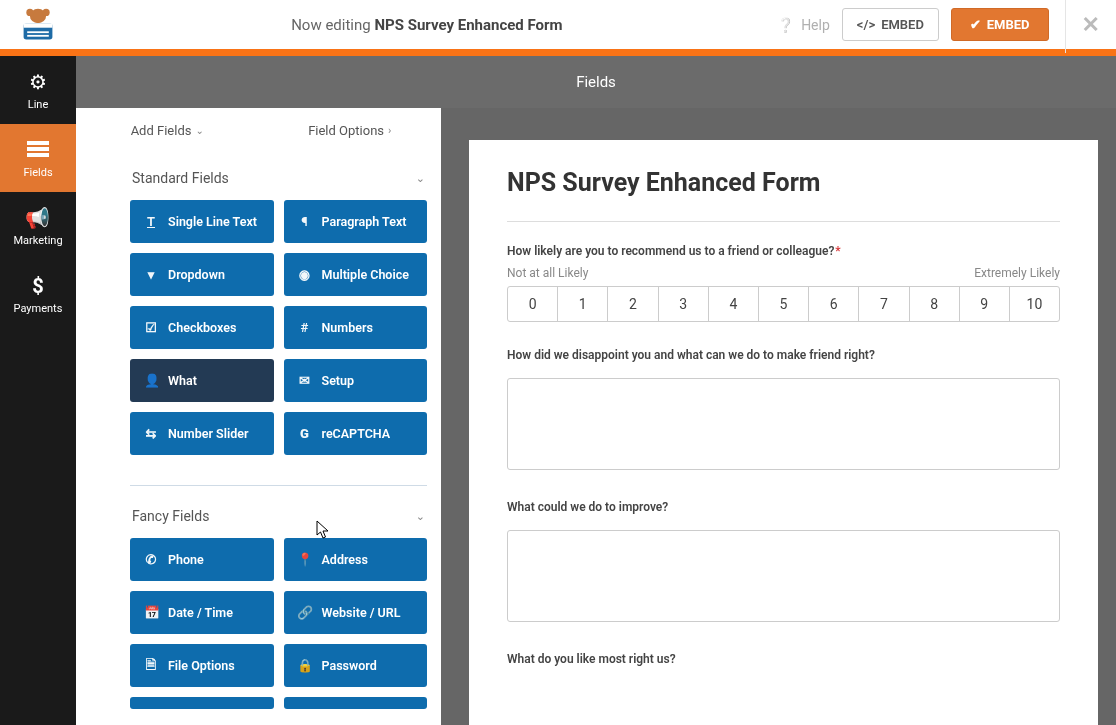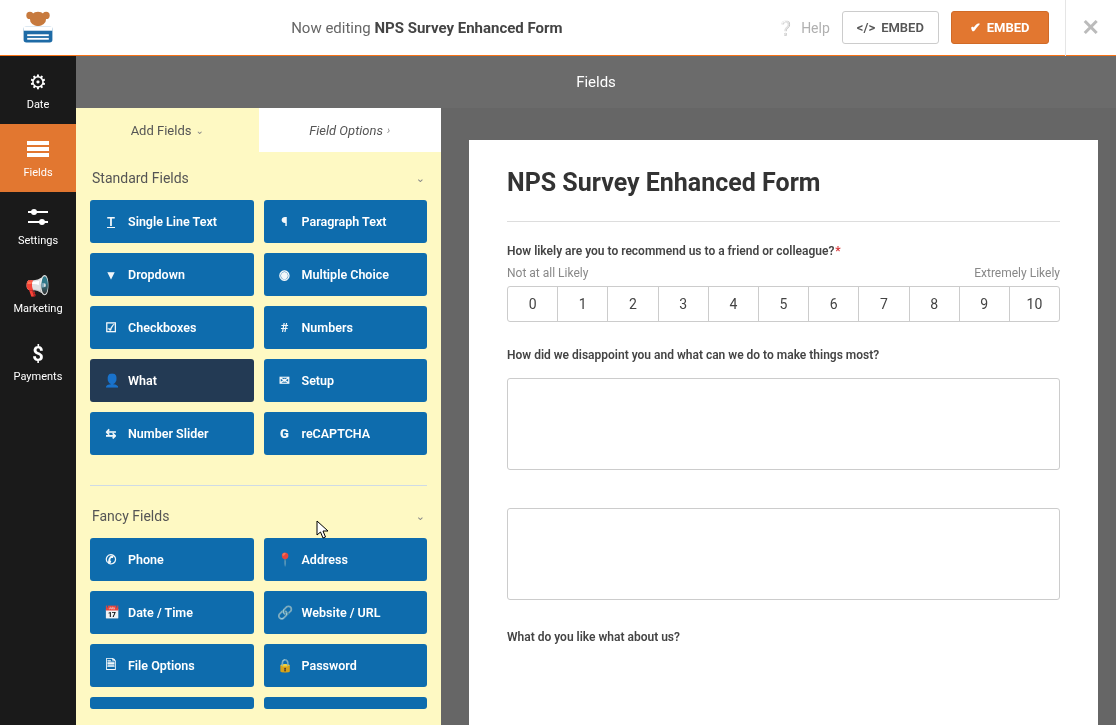--- a/index.html
+++ b/index.html
@@ -1,38 +1,38 @@
 <!DOCTYPE html>
 <html><head>
 <meta charset="utf-8">
 <style>
 * { margin: 0; padding: 0; box-sizing: border-box; font-family: -apple-system, BlinkMacSystemFont, "Segoe UI", Roboto, sans-serif; }
 body { width: 1116px; height: 725px; overflow: hidden; background: #666; }
-.topbar { position: absolute; left: 0; top: 0; width: 1116px; height: 56px; background: #fff; border-bottom: 1px solid #f97316; display: flex; align-items: center; }
+.topbar { position: absolute; left: 0; top: 0; width: 1116px; height: 56px; background: #fff; border-bottom: 7px solid #f97316; display: flex; align-items: center; }
 .logo { width: 76px; display: flex; align-items: center; justify-content: center; }
 .logo svg { width: 44px; height: 36px; }
 .topbar-center { flex: 1; text-align: center; color: #444; font-size: 15px; }
 .topbar-center .editing { color: #666; font-weight: 400; }
 .topbar-center .formname { color: #444; font-weight: 700; }
 .topbar-right { display: flex; align-items: center; gap: 12px; padding-right: 16px; }
 .help-link { color: #b0b0b0; font-size: 14px; display: flex; align-items: center; gap: 6px; }
 .embed-btn { border: 1px solid #ccc; background: #fff; color: #555; padding: 8px 14px; font-size: 13px; font-weight: 600; display: flex; align-items: center; gap: 6px; border-radius: 3px; cursor: pointer; }
 .save-btn { background: #e27730; border: 1px solid #d06a27; color: #fff; padding: 8px 18px; font-size: 13px; font-weight: 700; display: flex; align-items: center; gap: 6px; border-radius: 3px; cursor: pointer; }
 .close-x { color: #bbb; font-size: 22px; font-weight: 700; padding: 0 16px; cursor: pointer; border-left: 1px solid #e5e5e5; height: 56px; display: flex; align-items: center; }
 .sidebar-nav { position: absolute; left: 0; top: 56px; width: 76px; height: 669px; background: #1a1a1a; }
 .nav-item { width: 76px; height: 68px; display: flex; flex-direction: column; align-items: center; justify-content: center; gap: 4px; color: #fff; cursor: pointer; }
 .nav-item.active { background: #e27730; }
 .nav-item .ic { font-size: 20px; }
 .nav-item .lbl { font-size: 11px; }
 .fields-header { position: absolute; left: 76px; top: 56px; width: 1040px; height: 52px; background: #6b6b6b; color: #fff; display: flex; align-items: center; justify-content: center; font-size: 15px; }
-.left-panel { position: absolute; left: 76px; top: 108px; width: 365px; height: 617px; background: #fef9c3; }
+.left-panel { position: absolute; left: 76px; top: 108px; width: 365px; height: 617px; background: #ffffff; }
 .panel-tabs { display: flex; height: 44px; }
 .panel-tab { flex: 1; display: flex; align-items: center; justify-content: center; font-size: 13px; color: #555; cursor: pointer; gap: 4px; }
-.panel-tab.active { background: #fff; font-style: italic; }
-.panel-body { height: 573px; overflow-y: auto; padding: 0 14px 18px 14px; }
+.panel-tab.active { background: #fff; }
+.panel-body { height: 573px; overflow-y: auto; padding: 0 14px 18px 14px; margin-left: 40px; }
 .panel-body::-webkit-scrollbar { width: 10px; }
 .panel-body::-webkit-scrollbar-track { background: #d8e4ee; }
 .panel-body::-webkit-scrollbar-thumb { background: #b5c4d1; border-radius: 5px; }
 .section-head { display: flex; align-items: center; justify-content: space-between; padding: 18px 2px 14px 2px; color: #555; font-size: 14px; cursor: pointer; }
 .field-grid { display: grid; grid-template-columns: 1fr 1fr; gap: 10px; padding-bottom: 8px; }
 .field-btn { background: #0e6cad; color: #fff; height: 43px; display: flex; align-items: center; gap: 10px; padding: 0 14px; font-size: 12.5px; font-weight: 600; border-radius: 3px; cursor: pointer; white-space: nowrap; }
 .field-btn.hover { background: #233a54; }
 .field-btn .fi { width: 14px; text-align: center; font-size: 13px; opacity: 0.95; flex: none; }
 .divider { border-top: 1px solid #cfdbe6; margin: 22px 0 4px 0; }
 .preview-wrap { position: absolute; left: 441px; top: 108px; width: 675px; height: 617px; background: #666; padding: 32px 0 0 0; overflow: hidden; }
@@ -81,42 +81,31 @@
       <span>✔</span>
       <span>EMBED</span>
     </div>
   </div>
   <div class="close-x">✕</div>
 </div>
 
 <div class="sidebar-nav">
   <div class="nav-item">
     <div class="ic">⚙</div>
-    <div class="lbl">Date</div>
+    <div class="lbl">Line</div>
   </div>
   <div class="nav-item active">
     <div class="ic">
       <svg width="22" height="16" viewBox="0 0 22 16">
           <rect x="0" y="0" width="22" height="4" fill="#fff"></rect>
           <rect x="0" y="6" width="22" height="4" fill="#fff"></rect>
           <rect x="0" y="12" width="22" height="4" fill="#fff"></rect>
         </svg>
     </div>
     <div class="lbl">Fields</div>
-  </div>
-  <div class="nav-item">
-    <div class="ic">
-      <svg width="20" height="16" viewBox="0 0 20 16" stroke="#fff" stroke-width="2" fill="none">
-          <line x1="0" y1="3" x2="20" y2="3"></line>
-          <circle cx="6" cy="3" r="2" fill="#fff"></circle>
-          <line x1="0" y1="13" x2="20" y2="13"></line>
-          <circle cx="14" cy="13" r="2" fill="#fff"></circle>
-        </svg>
-    </div>
-    <div class="lbl">Settings</div>
   </div>
   <div class="nav-item">
     <div class="ic">📢</div>
     <div class="lbl">Marketing</div>
   </div>
   <div class="nav-item">
     <div class="ic"><b>$</b></div>
     <div class="lbl">Payments</div>
   </div>
 </div>
@@ -237,22 +226,23 @@
       <div class="scale-cell">2</div>
       <div class="scale-cell">3</div>
       <div class="scale-cell">4</div>
       <div class="scale-cell">5</div>
       <div class="scale-cell">6</div>
       <div class="scale-cell">7</div>
       <div class="scale-cell">8</div>
       <div class="scale-cell">9</div>
       <div class="scale-cell">10</div>
     </div>
-    <div class="q-label">How did we disappoint you and what can we do to make things most?</div>
+    <div class="q-label">How did we disappoint you and what can we do to make friend right?</div>
     <textarea class="ta" style=""></textarea>
+    <div class="q-label">What could we do to improve?</div>
     <textarea class="ta" style=""></textarea>
-    <div class="q-label">What do you like what about us?</div>
+    <div class="q-label">What do you like most right us?</div>
   </div>
 </div>
 
 <svg class="cursor" width="16" height="20" viewBox="0 0 16 20">
   <path d="M1 1 L1 15 L4.5 12 L7 18 L9.5 17 L7 11 L12 11 Z" fill="#fff" stroke="#000" stroke-width="1"></path>
 </svg>
 
 </body></html>

